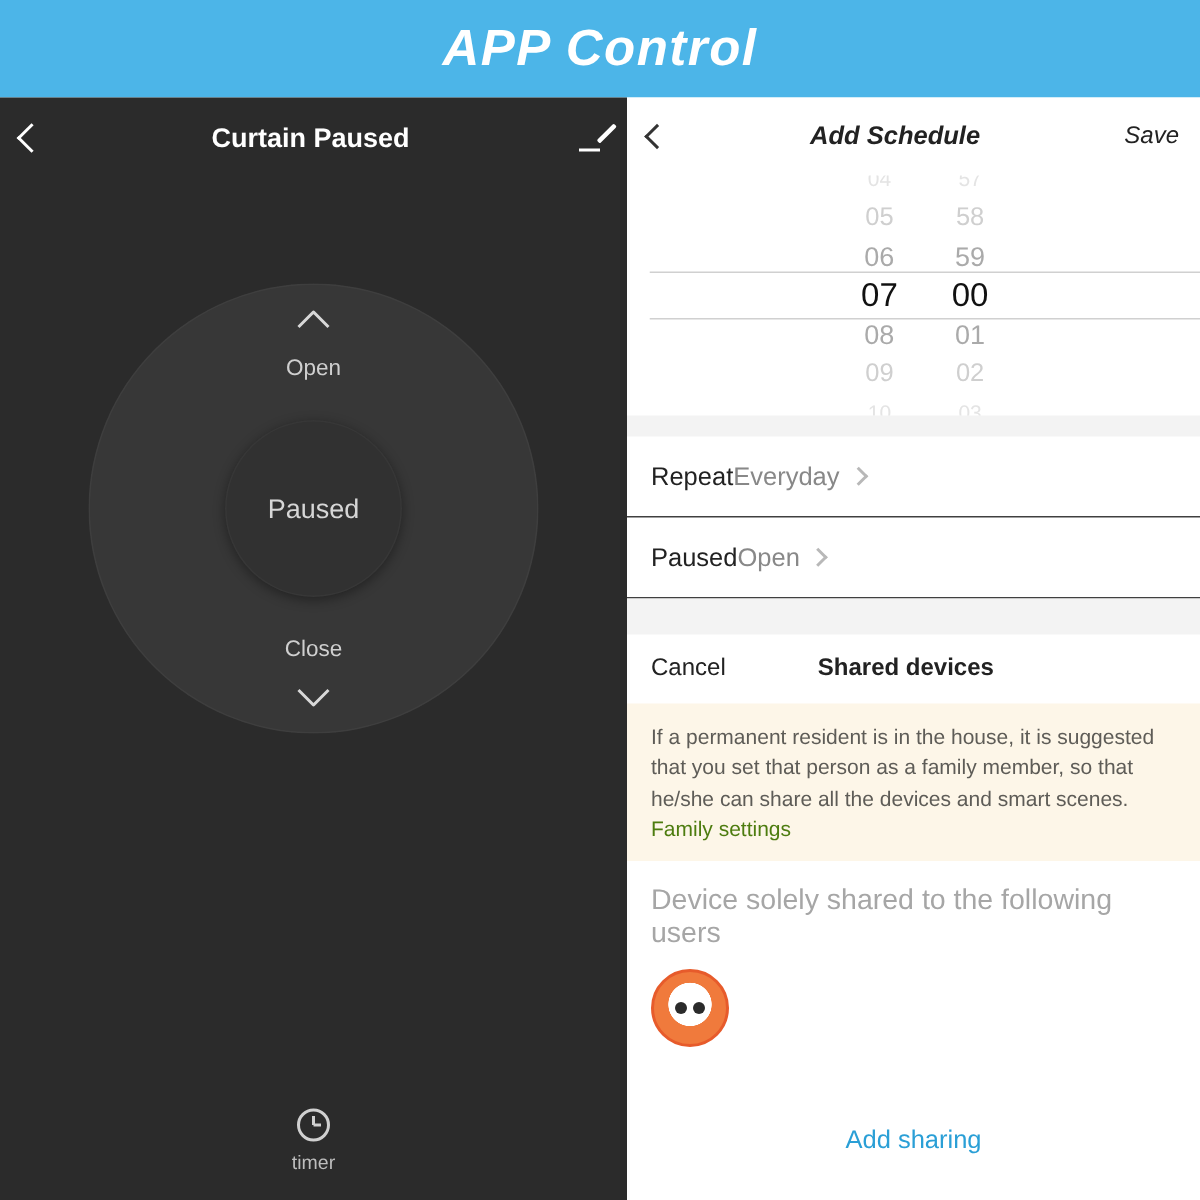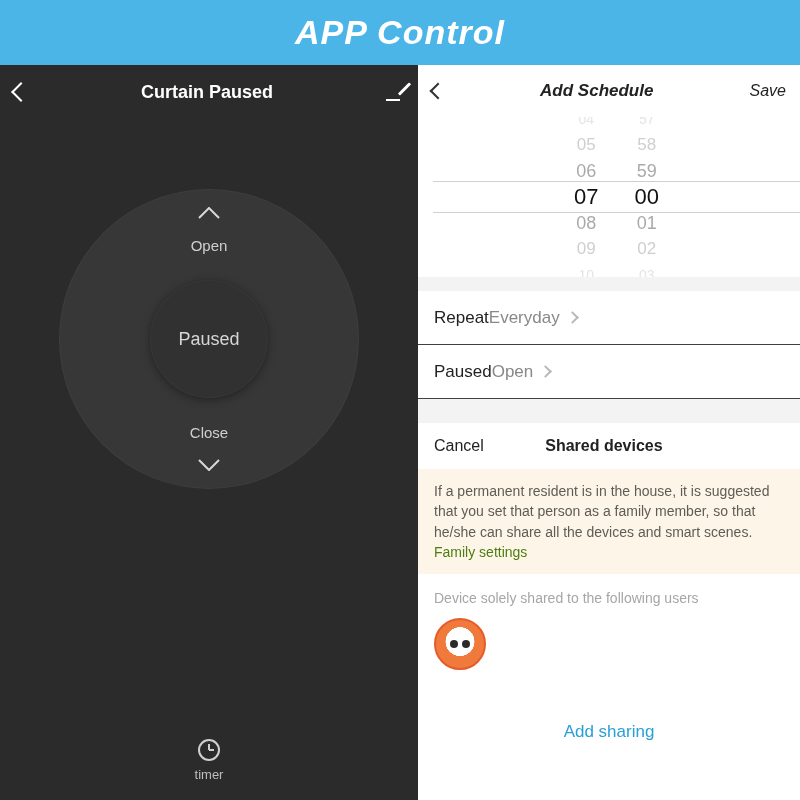--- a/index.html
+++ b/index.html
@@ -57,21 +57,21 @@
   .setting-row { height:54px; border-bottom:1px solid #404040; display:flex; align-items:center; justify-content:flex-start; padding:0 16px; font-size:17px; }
   .setting-row .val { color:#888; display:flex; align-items:center; gap:8px; }
 
   .shared-header { height:46px; display:flex; align-items:center; padding:0 16px; gap:28px; font-size:16px; }
   .shared-header .cancel { color:#222; }
   .shared-header .stitle { font-weight:700; flex:1; text-align:center; margin-left:-20px; }
 
   .notice { background:#fdf6e8; padding:12px 16px; font-size:14px; line-height:1.45; color:#5e5c57; }
   .notice a { color:#4d7c0f; text-decoration:none; }
 
-  .sole { padding:16px 16px 8px; font-size:14px; color:#a6a6a6; }
+  .sole { padding:16px 16px 8px; font-size:19px; color:#a6a6a6; }
   .avatar-row { padding:4px 16px 40px; }
   .avatar { width:52px; height:52px; border-radius:50%; border:2px solid #e75b2b; background: radial-gradient(circle at 50% 45%, #fff 0 40%, #f07a3c 41% 100%); position:relative; overflow:hidden; }
   .avatar::before{ content:""; position:absolute; left:14px; top:20px; width:8px; height:8px; background:#2b2b2b; border-radius:50%; }
   .avatar::after{ content:""; position:absolute; right:14px; top:20px; width:8px; height:8px; background:#2b2b2b; border-radius:50%; }
 
   .add-sharing { text-align:center; font-size:17px; color:#2a9fd6; padding:12px 0 18px; }
 </style>
 </head>
 <body>
 

